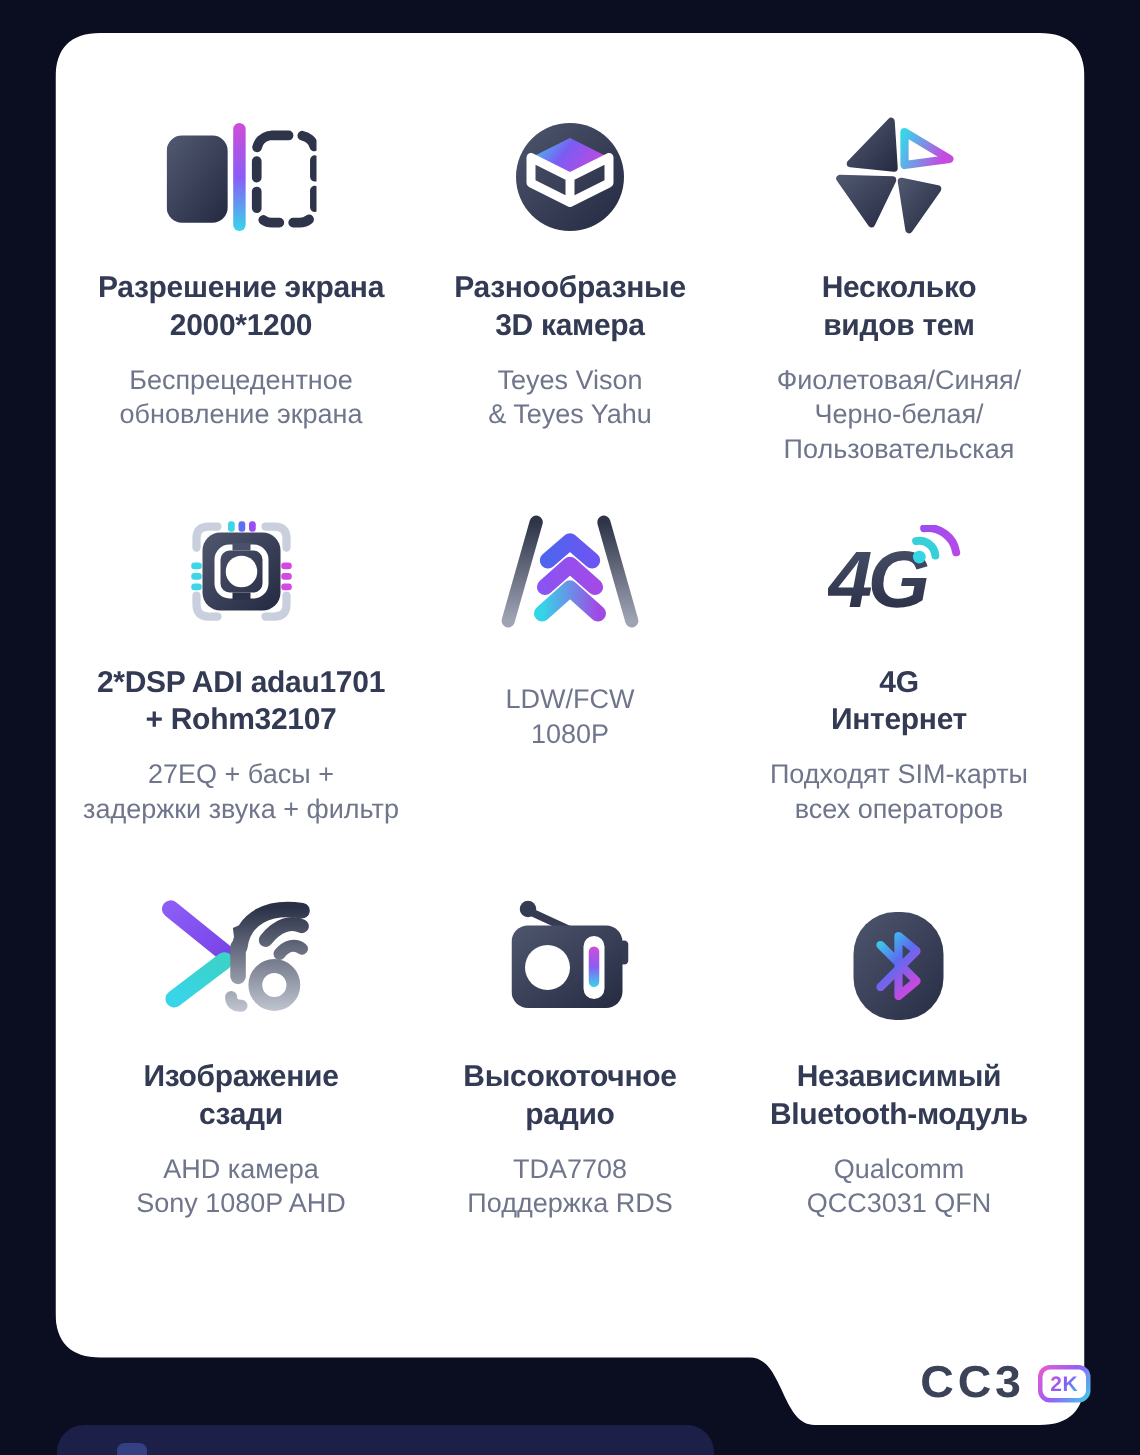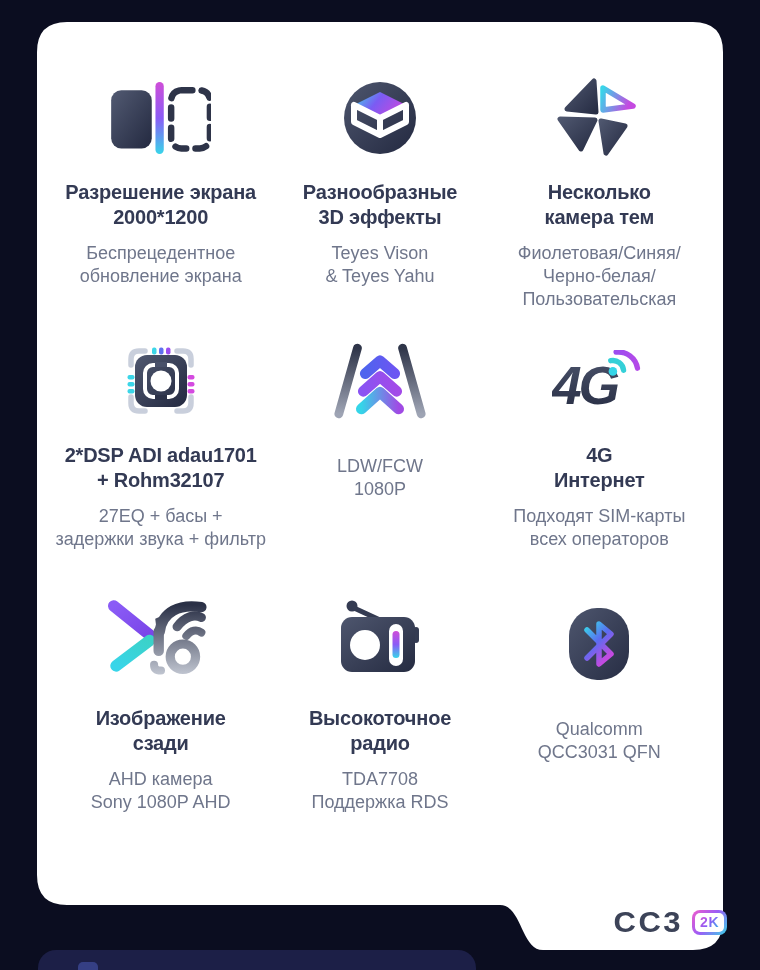--- a/index.html
+++ b/index.html
@@ -107,21 +107,21 @@
                   <stop offset="0.5" stop-color="#7A5CF3"></stop>
                   <stop offset="1" stop-color="#C04AE0"></stop>
               </linearGradient>
             </defs>
             <circle cx="37" cy="37" r="36" fill="url(#sl2)"></circle>
             <polygon points="37,11 63,24 37,37 11,24" fill="url(#top2)"></polygon>
             <path d="M11 24 V41 L37 54 L63 41 V24 M11 24 L37 37 L63 24 M37 37 V54" fill="none" stroke="#FFFFFF" stroke-width="6" stroke-linejoin="round" stroke-linecap="round"></path>
           </svg>
         </div>
         <div class="title">Разнообразные
-3D эффекты</div>
+3D камера</div>
         <div class="desc">Teyes Vison
 &amp; Teyes Yahu</div>
       </div>
 
       <div class="cell">
         <div class="icon-box">
           <svg width="84" height="80" viewBox="0 0 84 80">
             <defs>
               <linearGradient id="sl3" x1="0" y1="0" x2="1" y2="1">
                 <stop offset="0" stop-color="#4E566E"></stop>
@@ -132,21 +132,21 @@
                   <stop offset="1" stop-color="#C44AE0"></stop>
               </linearGradient>
             </defs>
             <path d="M37 3 L39 34 L10 31 Z" fill="url(#sl3)" stroke="url(#sl3)" stroke-width="5" stroke-linejoin="round"></path>
             <path d="M46 10 L76 28 L46 32 Z" fill="none" stroke="url(#cm3)" stroke-width="5.5" stroke-linejoin="round"></path>
             <path d="M3 41 L38 42 L24 71 Z" fill="url(#sl3)" stroke="url(#sl3)" stroke-width="5" stroke-linejoin="round"></path>
             <path d="M44 43 L68 48 L49 75 Z" fill="url(#sl3)" stroke="url(#sl3)" stroke-width="5" stroke-linejoin="round"></path>
           </svg>
         </div>
         <div class="title">Несколько
-камера тем</div>
+видов тем</div>
         <div class="desc">Фиолетовая/Синяя/
 Черно-белая/
 Пользовательская</div>
       </div>
 
       <div class="cell">
         <div class="icon-box">
           <svg width="84" height="84" viewBox="0 0 84 84">
             <defs>
               <linearGradient id="sl4" x1="0" y1="0" x2="1" y2="1">
@@ -319,20 +319,22 @@
               <linearGradient id="bt9" x1="0" y1="0" x2="0.6" y2="1">
                 <stop offset="0" stop-color="#38D5E9"></stop>
                   <stop offset="0.5" stop-color="#5B6CF0"></stop>
                   <stop offset="1" stop-color="#C44AE0"></stop>
               </linearGradient>
             </defs>
             <rect x="2" y="2" width="60" height="72" rx="28" fill="url(#sl9)"></rect>
             <path d="M20 24 L44 48 L32 58 L32 18 L44 28 L20 52" fill="none" stroke="url(#bt9)" stroke-width="5.5" stroke-linecap="round" stroke-linejoin="round"></path>
           </svg>
         </div>
+        <div class="title">Независимый
+Bluetooth-модуль</div>
         <div class="desc">Qualcomm
 QCC3031 QFN</div>
       </div>
 
     </div>
 
     <div class="logo-row">
       <span class="logo-text">CC3</span>
       <span class="badge">
         <span class="badge-inner">

